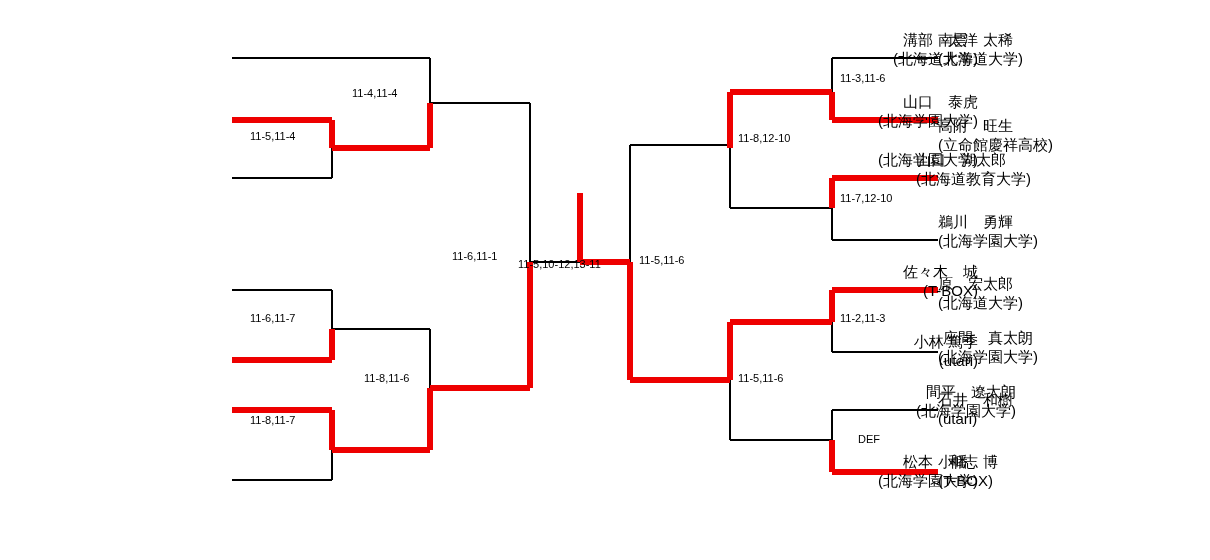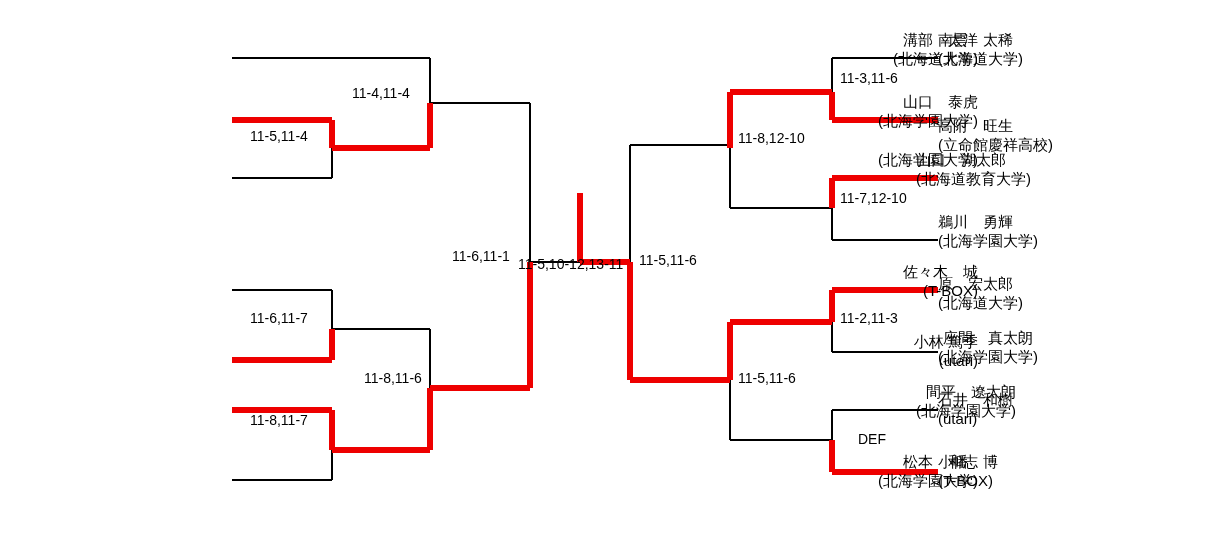--- a/index.html
+++ b/index.html
@@ -33,21 +33,21 @@
     color: #000000;
     white-space: nowrap;
     letter-spacing: 0px;
   }
   .player .nm { display: block; }
   .player .af { display: block; }
   .player.left  { text-align: right; }
   .player.right { text-align: left; }
   .score {
     position: absolute;
-    font-size: 14px;
+    font-size: 11px;
     line-height: 17px;
     color: #000000;
     white-space: nowrap;
   }
 </style>
 </head>
 <body>
 
 <div id="bracket-root">
   <svg id="bracket-svg" viewBox="0 0 1210 560" preserveAspectRatio="none" shape-rendering="crispEdges">

